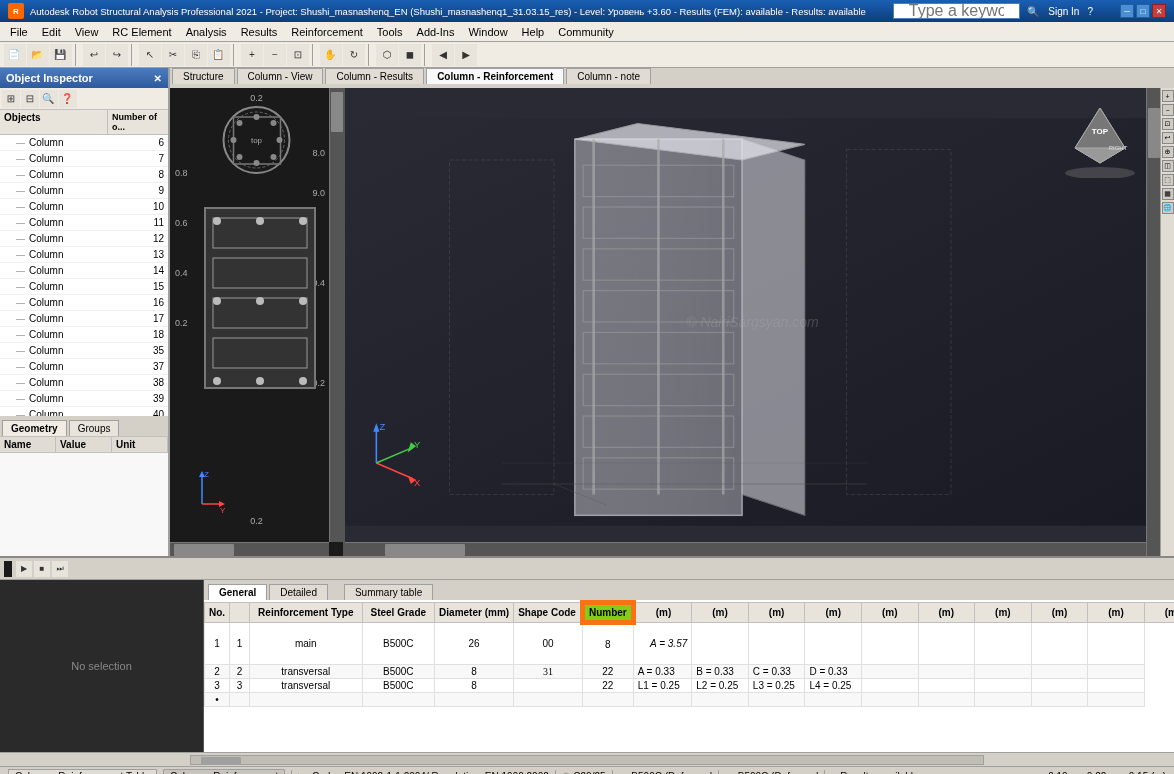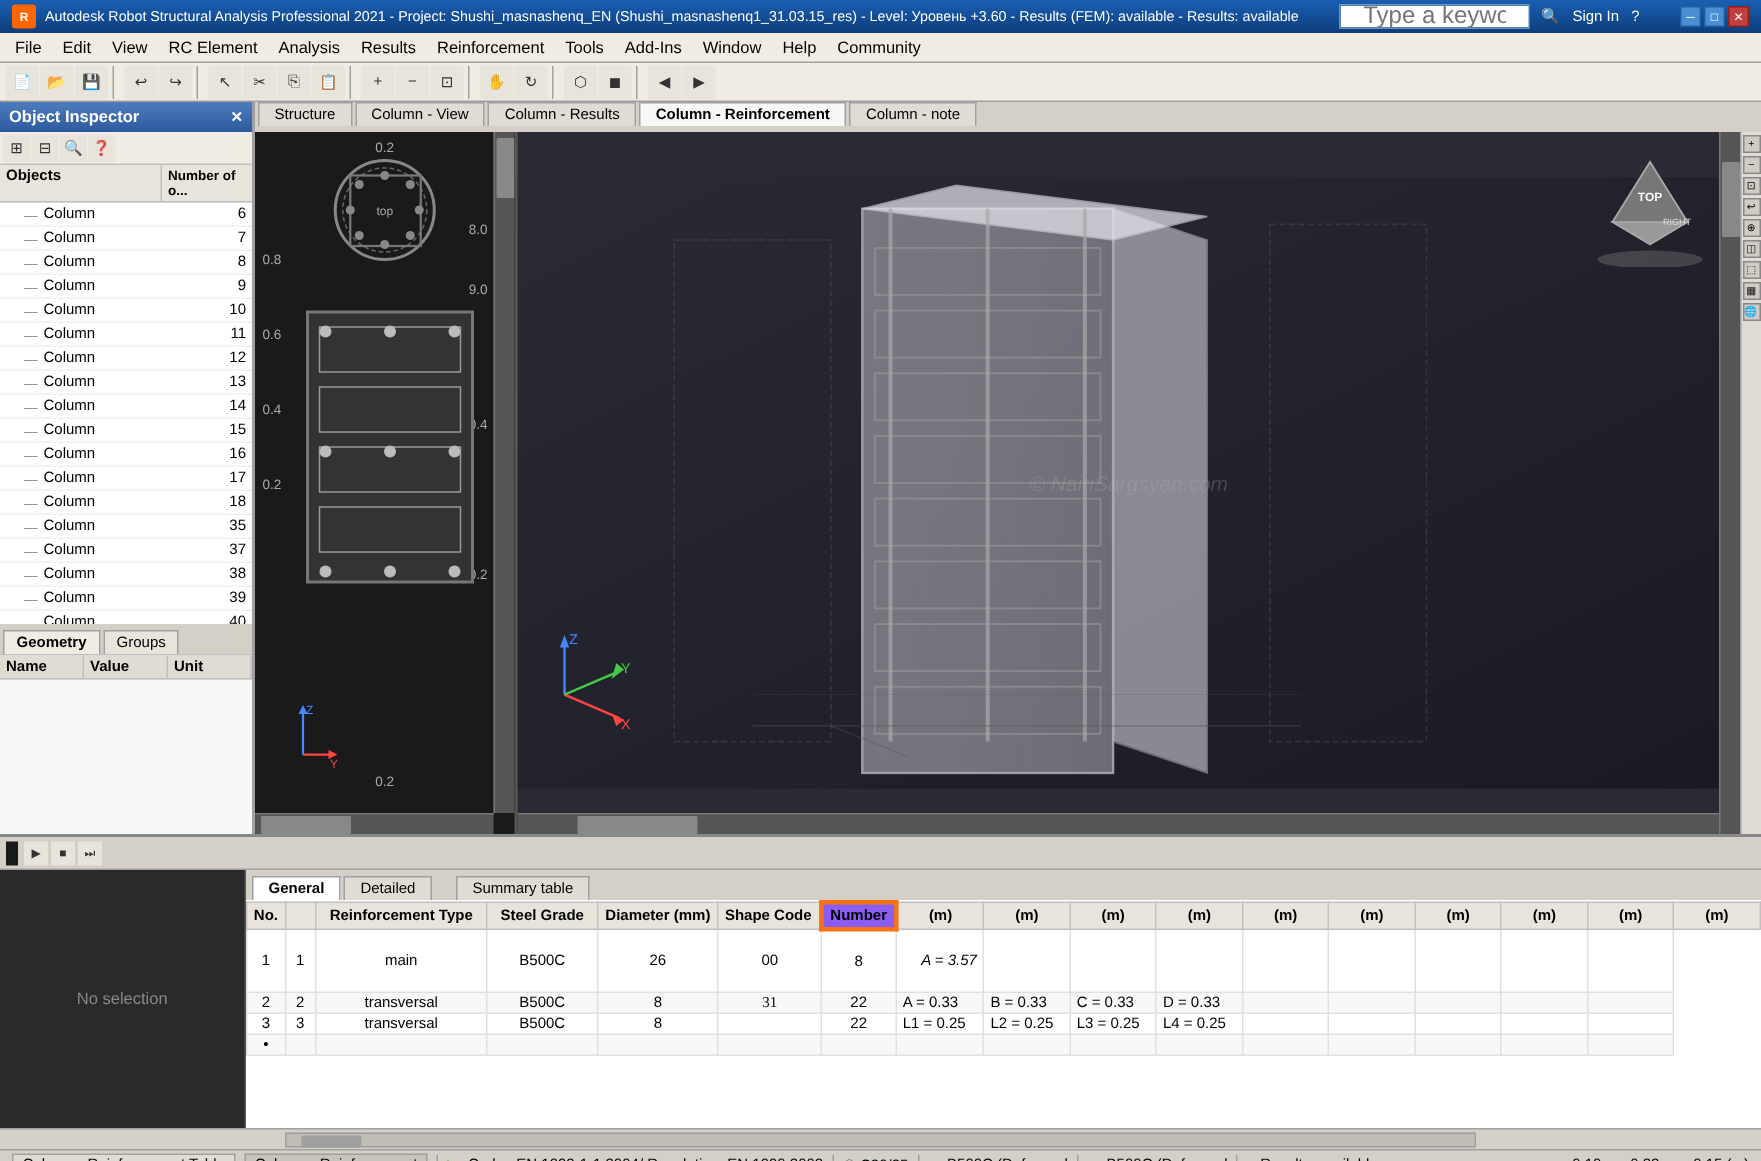--- a/index.html
+++ b/index.html
@@ -658,21 +658,21 @@
 
   <div id="bottom-toolbar-row" style="height:22px;background:#d4d0c8;display:flex;align-items:center;padding:0 4px;gap:2px;border-bottom:1px solid #a0a0a0;">
     <div style="width:8px;height:16px;background:#1a1a1a;margin-right:2px;"></div>
     <div class="tb-btn" style="width:16px;height:16px;font-size:8px;">▶</div>
     <div class="tb-btn" style="width:16px;height:16px;font-size:8px;">■</div>
     <div class="tb-btn" style="width:16px;height:16px;font-size:8px;">⏭</div>
   </div>
 
   <div id="bottom-content" style="display:flex;flex:1;overflow:hidden;">
 
-    <div id="bottom-left" style="width:164px;background:#2a2a2a;display:flex;align-items:center;justify-content:center;border-right:1px solid #555;flex-shrink:0;">
+    <div id="bottom-left" style="width:204px;background:#2a2a2a;display:flex;align-items:center;justify-content:center;border-right:1px solid #555;flex-shrink:0;">
       <span style="color:#888;font-size:11px;">No selection</span>
     </div>
 
     <div style="flex:1;display:flex;flex-direction:column;background:white;">
 
       <div style="height:20px;background:#d4d0c8;display:flex;align-items:flex-end;padding:0 4px;">
         <div style="padding:2px 10px;background:white;border:1px solid #a0a0a0;border-bottom:none;cursor:pointer;font-size:10px;margin-right:2px;font-weight:bold;">General</div>
         <div style="padding:2px 10px;background:#e0dcd4;border:1px solid #a0a0a0;border-bottom:none;cursor:pointer;font-size:10px;margin-right:2px;">Detailed</div>
         <div style="padding:2px 10px;background:#e0dcd4;border:1px solid #a0a0a0;border-bottom:none;cursor:pointer;font-size:10px;margin-right:2px;margin-left:14px;">Summary table</div>
       </div>
@@ -680,21 +680,21 @@
       <div id="bottom-right" style="flex:1;overflow:auto;background:white;">
         <table class="data-table" style="width:100%;border-collapse:collapse;font-size:10px;">
           <thead>
             <tr>
               <th style="background:#e8e4dc;border:1px solid #c0c0c0;padding:2px 4px;text-align:center;min-width:20px;">No.</th>
               <th style="background:#e8e4dc;border:1px solid #c0c0c0;padding:2px 4px;text-align:center;min-width:20px;"></th>
               <th style="background:#e8e4dc;border:1px solid #c0c0c0;padding:2px 8px;text-align:center;min-width:90px;">Reinforcement Type</th>
               <th style="background:#e8e4dc;border:1px solid #c0c0c0;padding:2px 8px;text-align:center;min-width:60px;">Steel Grade</th>
               <th style="background:#e8e4dc;border:1px solid #c0c0c0;padding:2px 4px;text-align:center;min-width:50px;">Diameter (mm)</th>
               <th style="background:#e8e4dc;border:1px solid #c0c0c0;padding:2px 4px;text-align:left;min-width:50px;">Shape Code</th>
-              <th style="background:#8b5cf6;border:3px solid #f97316;padding:2px 4px;min-width:40px;">Number</th>
+              <th style="background:#84cc16;border:5px solid #f97316;padding:2px 4px;min-width:40px;">Number</th>
               <th style="background:#e8e4dc;border:1px solid #c0c0c0;padding:2px 20px;text-align:center;">(m)</th>
               <th style="background:#e8e4dc;border:1px solid #c0c0c0;padding:2px 20px;text-align:center;">(m)</th>
               <th style="background:#e8e4dc;border:1px solid #c0c0c0;padding:2px 20px;text-align:center;">(m)</th>
               <th style="background:#e8e4dc;border:1px solid #c0c0c0;padding:2px 20px;text-align:center;">(m)</th>
               <th style="background:#e8e4dc;border:1px solid #c0c0c0;padding:2px 20px;text-align:center;">(m)</th>
               <th style="background:#e8e4dc;border:1px solid #c0c0c0;padding:2px 20px;text-align:center;">(m)</th>
               <th style="background:#e8e4dc;border:1px solid #c0c0c0;padding:2px 20px;text-align:center;">(m)</th>
               <th style="background:#e8e4dc;border:1px solid #c0c0c0;padding:2px 20px;text-align:center;">(m)</th>
               <th style="background:#e8e4dc;border:1px solid #c0c0c0;padding:2px 20px;text-align:center;">(m)</th>
               <th style="background:#e8e4dc;border:1px solid #c0c0c0;padding:2px 20px;text-align:center;">(m)</th>

